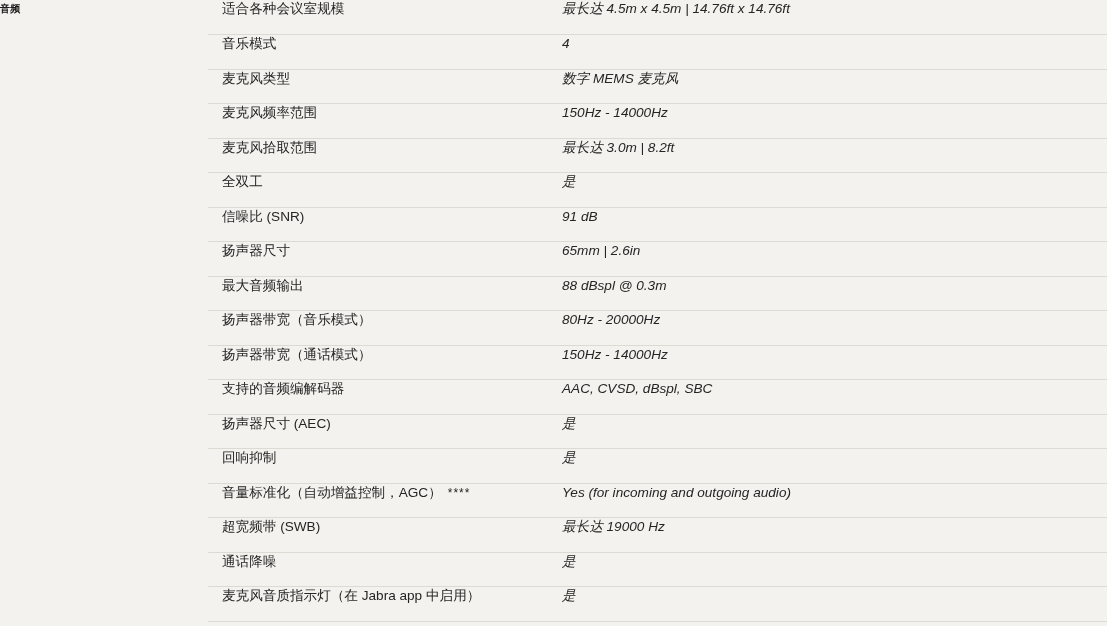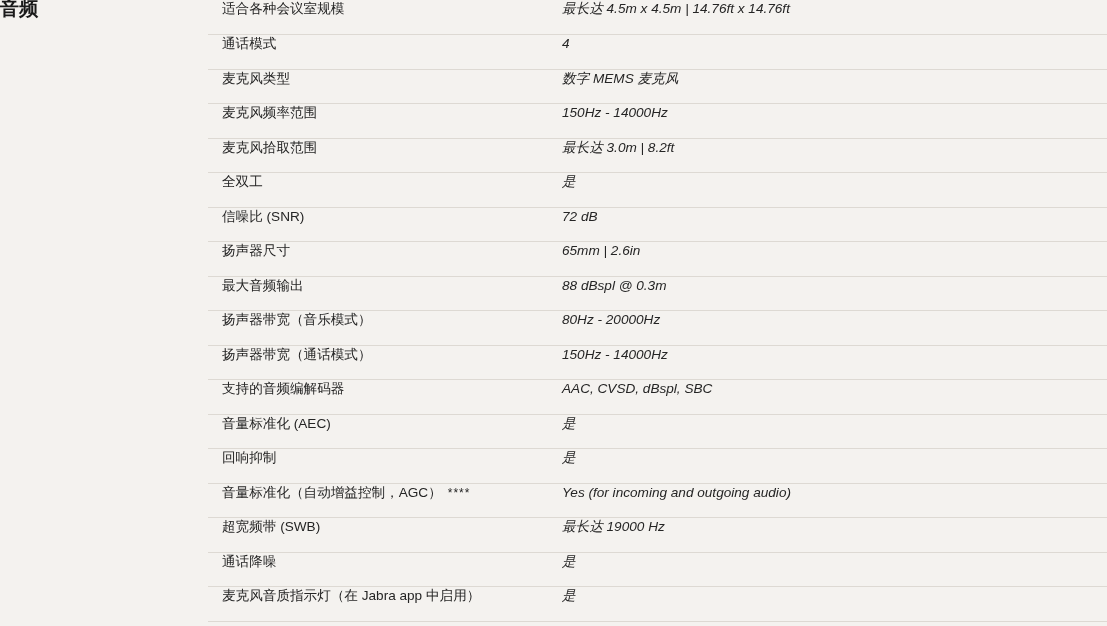--- a/index.html
+++ b/index.html
@@ -23,21 +23,21 @@
   .spec-table col.c-label   { width: 352px; }
   .spec-table col.c-value   { width: 547px; }
 
   .spec-table td {
     vertical-align: top;
     padding: 0;
   }
 
   .section-cell {
     padding: 7px 12px 0 14px;
-    font-size: 19px;
+    font-size: 10px;
     font-weight: bold;
     color: #1a1a1a;
     letter-spacing: 0.2px;
     line-height: 18px;
   }
 
   .row-cell {
     border-bottom: 1px solid #ddd9d3;
     height: 34.5px;
     box-sizing: border-box;
@@ -72,42 +72,42 @@
     <col class="c-label">
     <col class="c-value">
   </colgroup>
   <tbody>
     <tr>
       <td class="section-cell" rowspan="18">音频</td>
       <td class="row-cell label first-row">适合各种会议室规模</td>
       <td class="row-cell value first-row">最长达 4.5m x 4.5m | 14.76ft x 14.76ft</td>
     </tr>
     <tr>
-      <td class="row-cell label">通话模式</td>
+      <td class="row-cell label">音乐模式</td>
       <td class="row-cell value">4</td>
     </tr>
     <tr>
       <td class="row-cell label">麦克风类型</td>
       <td class="row-cell value">数字 MEMS 麦克风</td>
     </tr>
     <tr>
       <td class="row-cell label">麦克风频率范围</td>
       <td class="row-cell value">150Hz - 14000Hz</td>
     </tr>
     <tr>
       <td class="row-cell label">麦克风拾取范围</td>
       <td class="row-cell value">最长达 3.0m | 8.2ft</td>
     </tr>
     <tr>
       <td class="row-cell label">全双工</td>
       <td class="row-cell value">是</td>
     </tr>
     <tr>
       <td class="row-cell label">信噪比 (SNR)</td>
-      <td class="row-cell value">72 dB</td>
+      <td class="row-cell value">91 dB</td>
     </tr>
     <tr>
       <td class="row-cell label">扬声器尺寸</td>
       <td class="row-cell value">65mm | 2.6in</td>
     </tr>
     <tr>
       <td class="row-cell label">最大音频输出</td>
       <td class="row-cell value">88 dBspl @ 0.3m</td>
     </tr>
     <tr>
@@ -116,21 +116,21 @@
     </tr>
     <tr>
       <td class="row-cell label">扬声器带宽（通话模式）</td>
       <td class="row-cell value">150Hz - 14000Hz</td>
     </tr>
     <tr>
       <td class="row-cell label">支持的音频编解码器</td>
       <td class="row-cell value">AAC, CVSD, dBspl, SBC</td>
     </tr>
     <tr>
-      <td class="row-cell label">音量标准化 (AEC)</td>
+      <td class="row-cell label">扬声器尺寸 (AEC)</td>
       <td class="row-cell value">是</td>
     </tr>
     <tr>
       <td class="row-cell label">回响抑制</td>
       <td class="row-cell value">是</td>
     </tr>
     <tr>
       <td class="row-cell label"><span>音量标准化（自动增益控制，AGC）</span><span class="sup-mark">****</span></td>
       <td class="row-cell value">Yes (for incoming and outgoing audio)</td>
     </tr>

